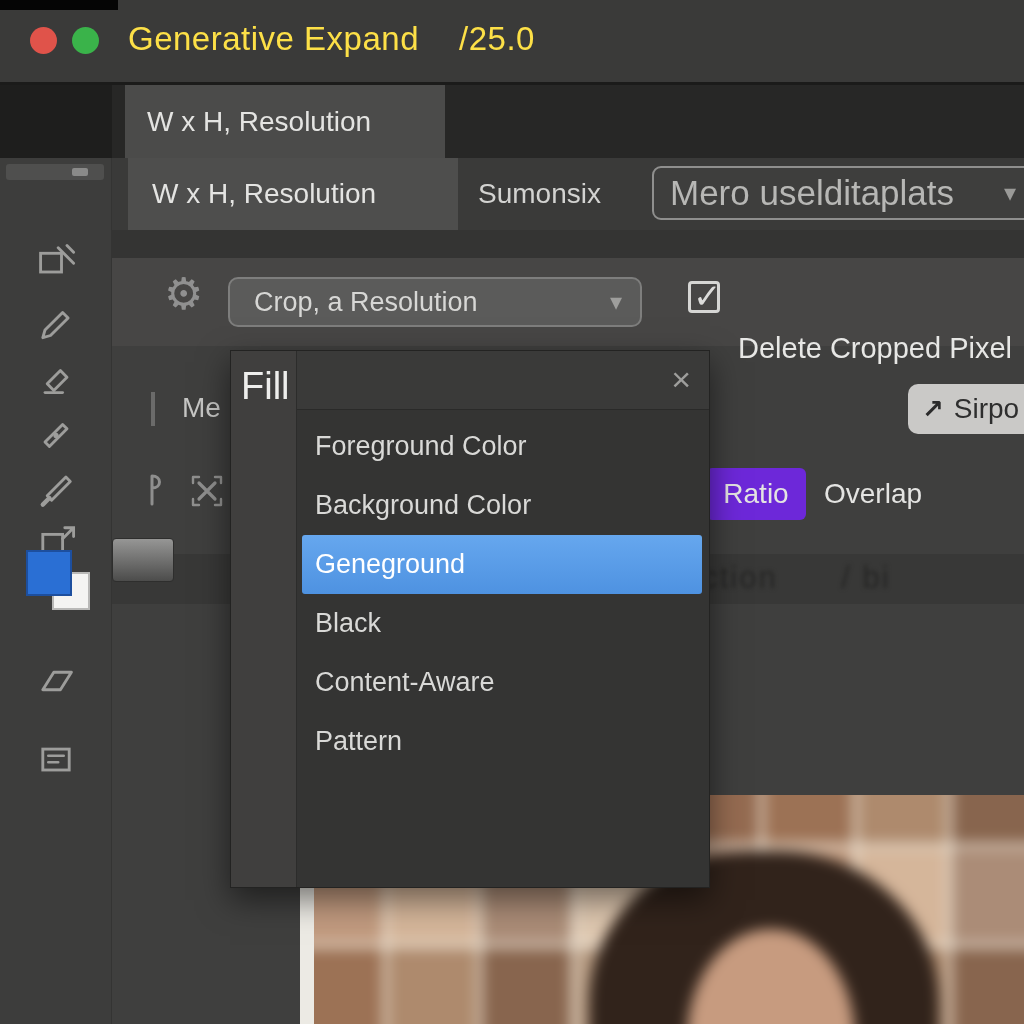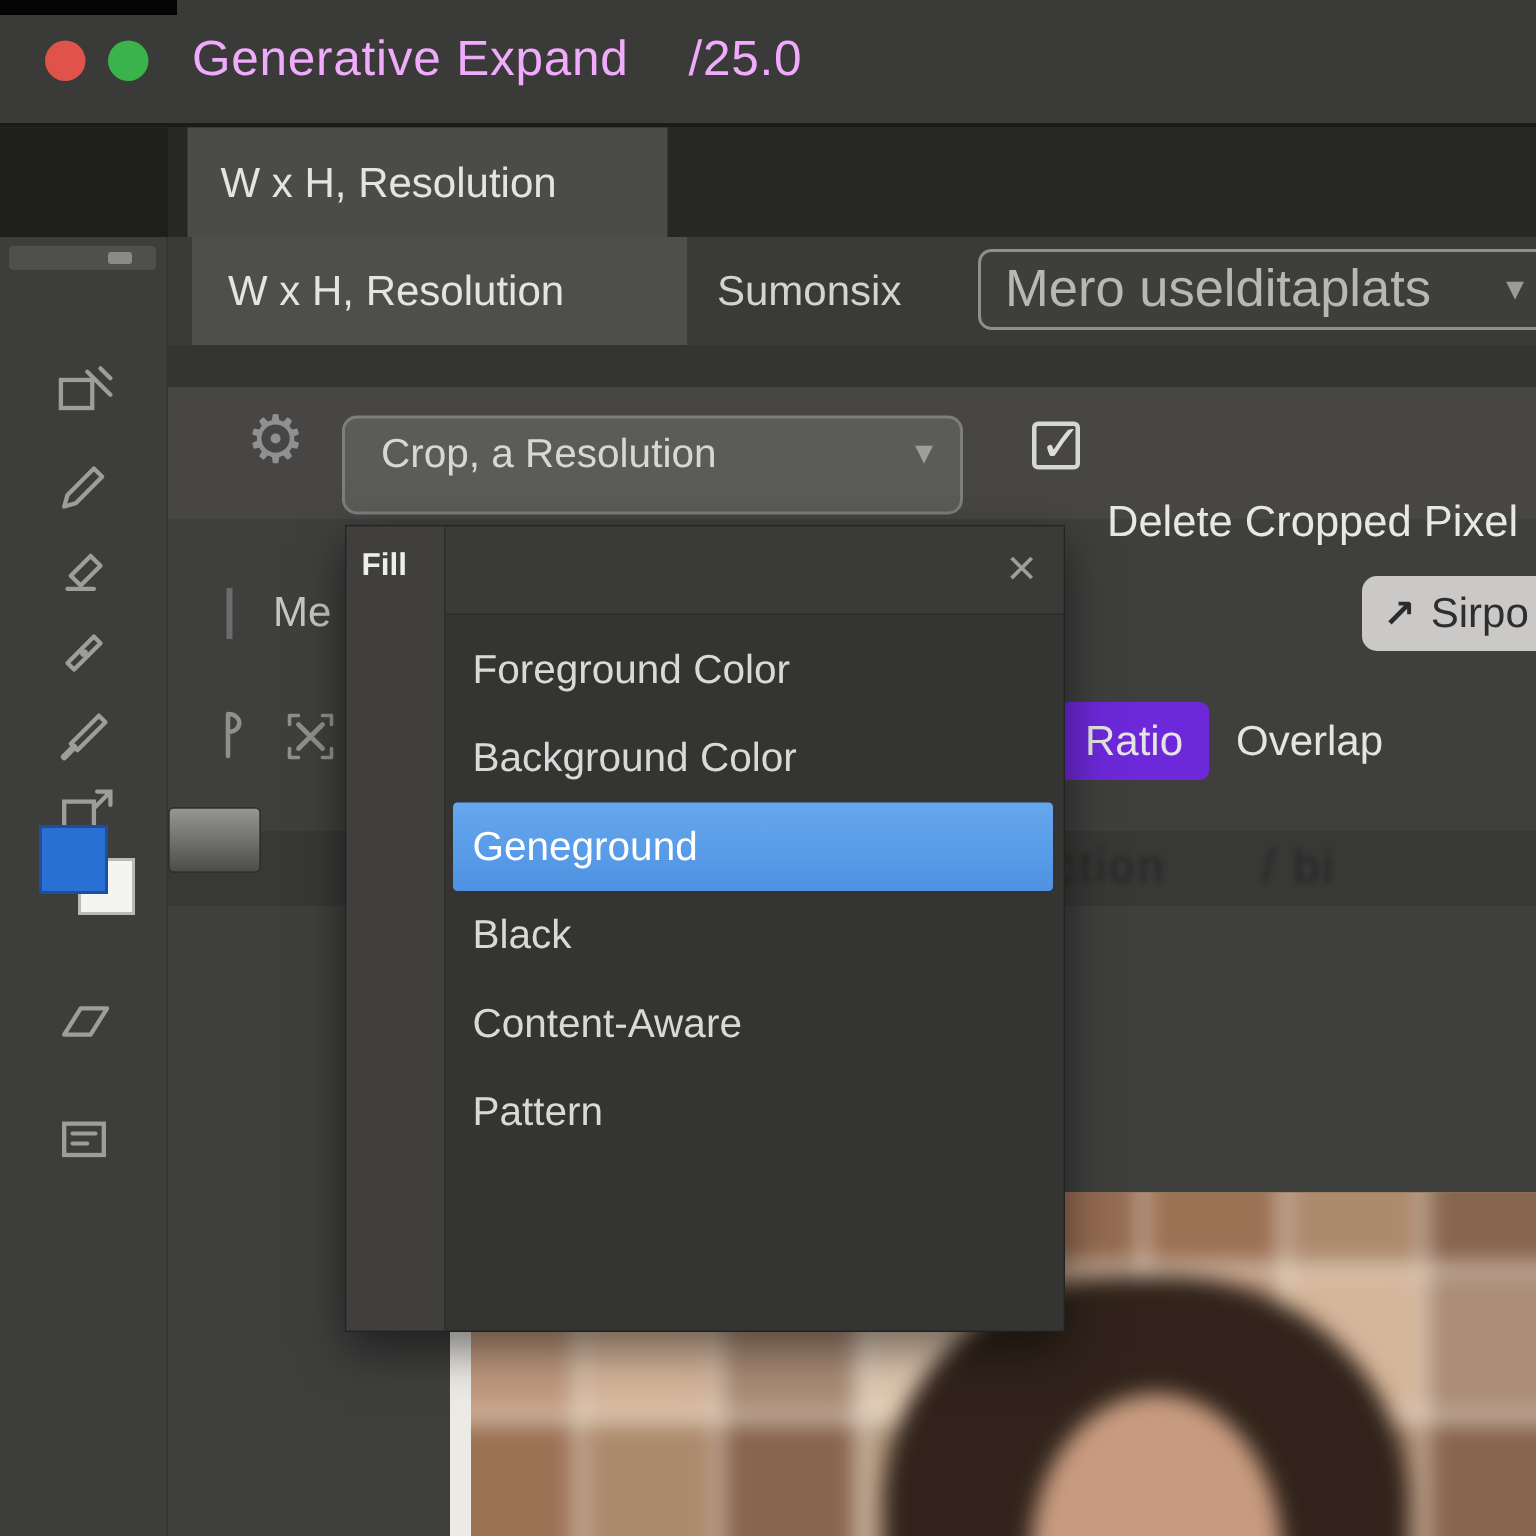--- a/index.html
+++ b/index.html
@@ -5,42 +5,42 @@
   html,body{margin:0;padding:0;background:#222;}
   .screen{position:relative;width:1024px;height:1024px;background:#3f3f3e;overflow:hidden;
           font-family:"Liberation Sans","DejaVu Sans",sans-serif;-webkit-font-smoothing:antialiased;}
 
   
   .titlebar{position:absolute;left:0;top:0;width:1024px;height:82px;background:#3a3a39;border-bottom:3px solid #1b1b1a;}
   .notch{position:absolute;left:0;top:0;width:118px;height:10px;background:#050505;}
   .tl{position:absolute;top:27px;width:27px;height:27px;border-radius:50%;}
   .tl.red{left:30px;background:#e0534a;}
   .tl.green{left:72px;background:#3ab34a;}
-  .wtitle{position:absolute;left:128px;top:20px;font-size:33px;color:#f0abfc;letter-spacing:.5px;white-space:nowrap;}
+  .wtitle{position:absolute;left:128px;top:20px;font-size:33px;color:#fde047;letter-spacing:.5px;white-space:nowrap;}
   .wver{margin-left:40px;}
 
   
   .rowA{position:absolute;left:0;top:85px;width:1024px;height:73px;background:#272726;}
   .rowA-darkleft{position:absolute;left:0;top:85px;width:112px;height:73px;background:#1e1e1d;}
   .tab1{position:absolute;left:125px;top:85px;width:320px;height:73px;background:#4b4b4a;
         font-size:28px;color:#e4e4e2;line-height:73px;padding-left:22px;box-sizing:border-box;white-space:nowrap;}
   .rowB{position:absolute;left:112px;top:158px;width:912px;height:72px;background:#3a3a39;}
   .tab2{position:absolute;left:128px;top:158px;width:330px;height:72px;background:#4e4e4d;
         font-size:28px;color:#e4e4e2;line-height:72px;padding-left:24px;box-sizing:border-box;white-space:nowrap;}
   .sumonsix{position:absolute;left:478px;top:158px;height:72px;line-height:72px;font-size:28px;color:#d3d3d1;}
   .preset-dd{position:absolute;left:652px;top:166px;width:380px;height:54px;background:#3e3e3d;
              border:2px solid #8f8f8e;border-radius:9px;box-sizing:border-box;}
   .preset-dd .val{position:absolute;left:16px;top:0;line-height:50px;font-size:35px;color:#b7b7b5;white-space:nowrap;}
   .preset-dd .chev{position:absolute;right:14px;top:0;line-height:50px;font-size:24px;color:#9a9a98;}
 
   
   .strip{position:absolute;left:112px;top:230px;width:912px;height:28px;background:#343433;}
   .optbar{position:absolute;left:112px;top:258px;width:912px;height:88px;background:#474645;}
   .gear{position:absolute;left:164px;top:272px;font-size:44px;color:#909090;line-height:44px;}
-  .mode-dd{position:absolute;left:228px;top:277px;width:414px;height:66px;background:#5b5b5a;
+  .mode-dd{position:absolute;left:228px;top:277px;width:414px;height:50px;background:#5b5b5a;
            border:2px solid #7e7e7d;border-radius:10px;box-sizing:border-box;}
   .mode-dd .val{position:absolute;left:24px;top:0;line-height:46px;font-size:27px;color:#d7d7d5;white-space:nowrap;}
   .mode-dd .chev{position:absolute;right:18px;top:0;line-height:46px;font-size:24px;color:#9e9e9c;}
   .cbx{position:absolute;left:688px;top:281px;width:32px;height:32px;border:3px solid #d6d6d4;border-radius:4px;box-sizing:border-box;}
   .cbx .mark{position:absolute;left:2px;top:-8px;font-size:34px;font-weight:bold;color:#dcdcda;}
   .cbx-label{position:absolute;left:738px;top:284px;font-size:29px;color:#e7e7e5;white-space:nowrap;margin-top:48px;}
 
   
   .tick{position:absolute;left:151px;top:392px;width:4px;height:34px;background:#6b6b6a;}
   .me-label{position:absolute;left:182px;top:392px;font-size:28px;color:#c6c6c4;}
@@ -79,21 +79,21 @@
       repeating-linear-gradient(0deg, rgba(110,75,48,.30) 0 100px, rgba(255,240,220,.22) 100px 200px),
       repeating-linear-gradient(90deg, #b08264 0 94px, #c9a587 94px 188px, #93705a 188px 282px, #d6bda4 282px 376px, #a5795f 376px 470px);}
   .hair{position:absolute;left:300px;top:80px;width:350px;height:330px;border-radius:46%;background:#31231b;}
   .face{position:absolute;left:398px;top:158px;width:168px;height:220px;border-radius:50%;background:#c79b7f;}
   .white-strip{position:absolute;left:300px;top:888px;width:14px;height:136px;background:#eceae4;z-index:2;}
 
   
   .popup{position:absolute;left:230px;top:350px;width:480px;height:538px;background:#343433;
          border:1px solid #232322;box-sizing:border-box;box-shadow:0 12px 30px rgba(0,0,0,.5);z-index:10;}
   .pop-side{position:absolute;left:0;top:0;width:66px;height:100%;background:#403f3e;border-right:1px solid #2c2c2b;box-sizing:border-box;}
-  .pop-title{position:absolute;left:10px;top:14px;font-size:21px;color:#eeeeec;font-weight:bold;}
+  .pop-title{position:absolute;left:10px;top:14px;font-size:38px;color:#eeeeec;}
   .pop-head{position:absolute;left:66px;top:0;right:0;height:58px;background:#3a3a39;border-bottom:1px solid #2a2a29;}
   .pop-close{position:absolute;right:18px;top:8px;font-size:34px;color:#9e9e9c;line-height:40px;}
   .flist{position:absolute;left:66px;top:60px;right:0;bottom:0;padding-top:6px;}
   .fitem{height:59px;line-height:59px;padding-left:18px;font-size:27px;color:#d9d9d7;white-space:nowrap;}
   .fitem.selected{margin:0 7px 0 5px;padding-left:13px;border-radius:3px;color:#ffffff;
                   background:linear-gradient(#66a7ee,#4e92e1);}
 </style>
 </head>
 <body>
 

